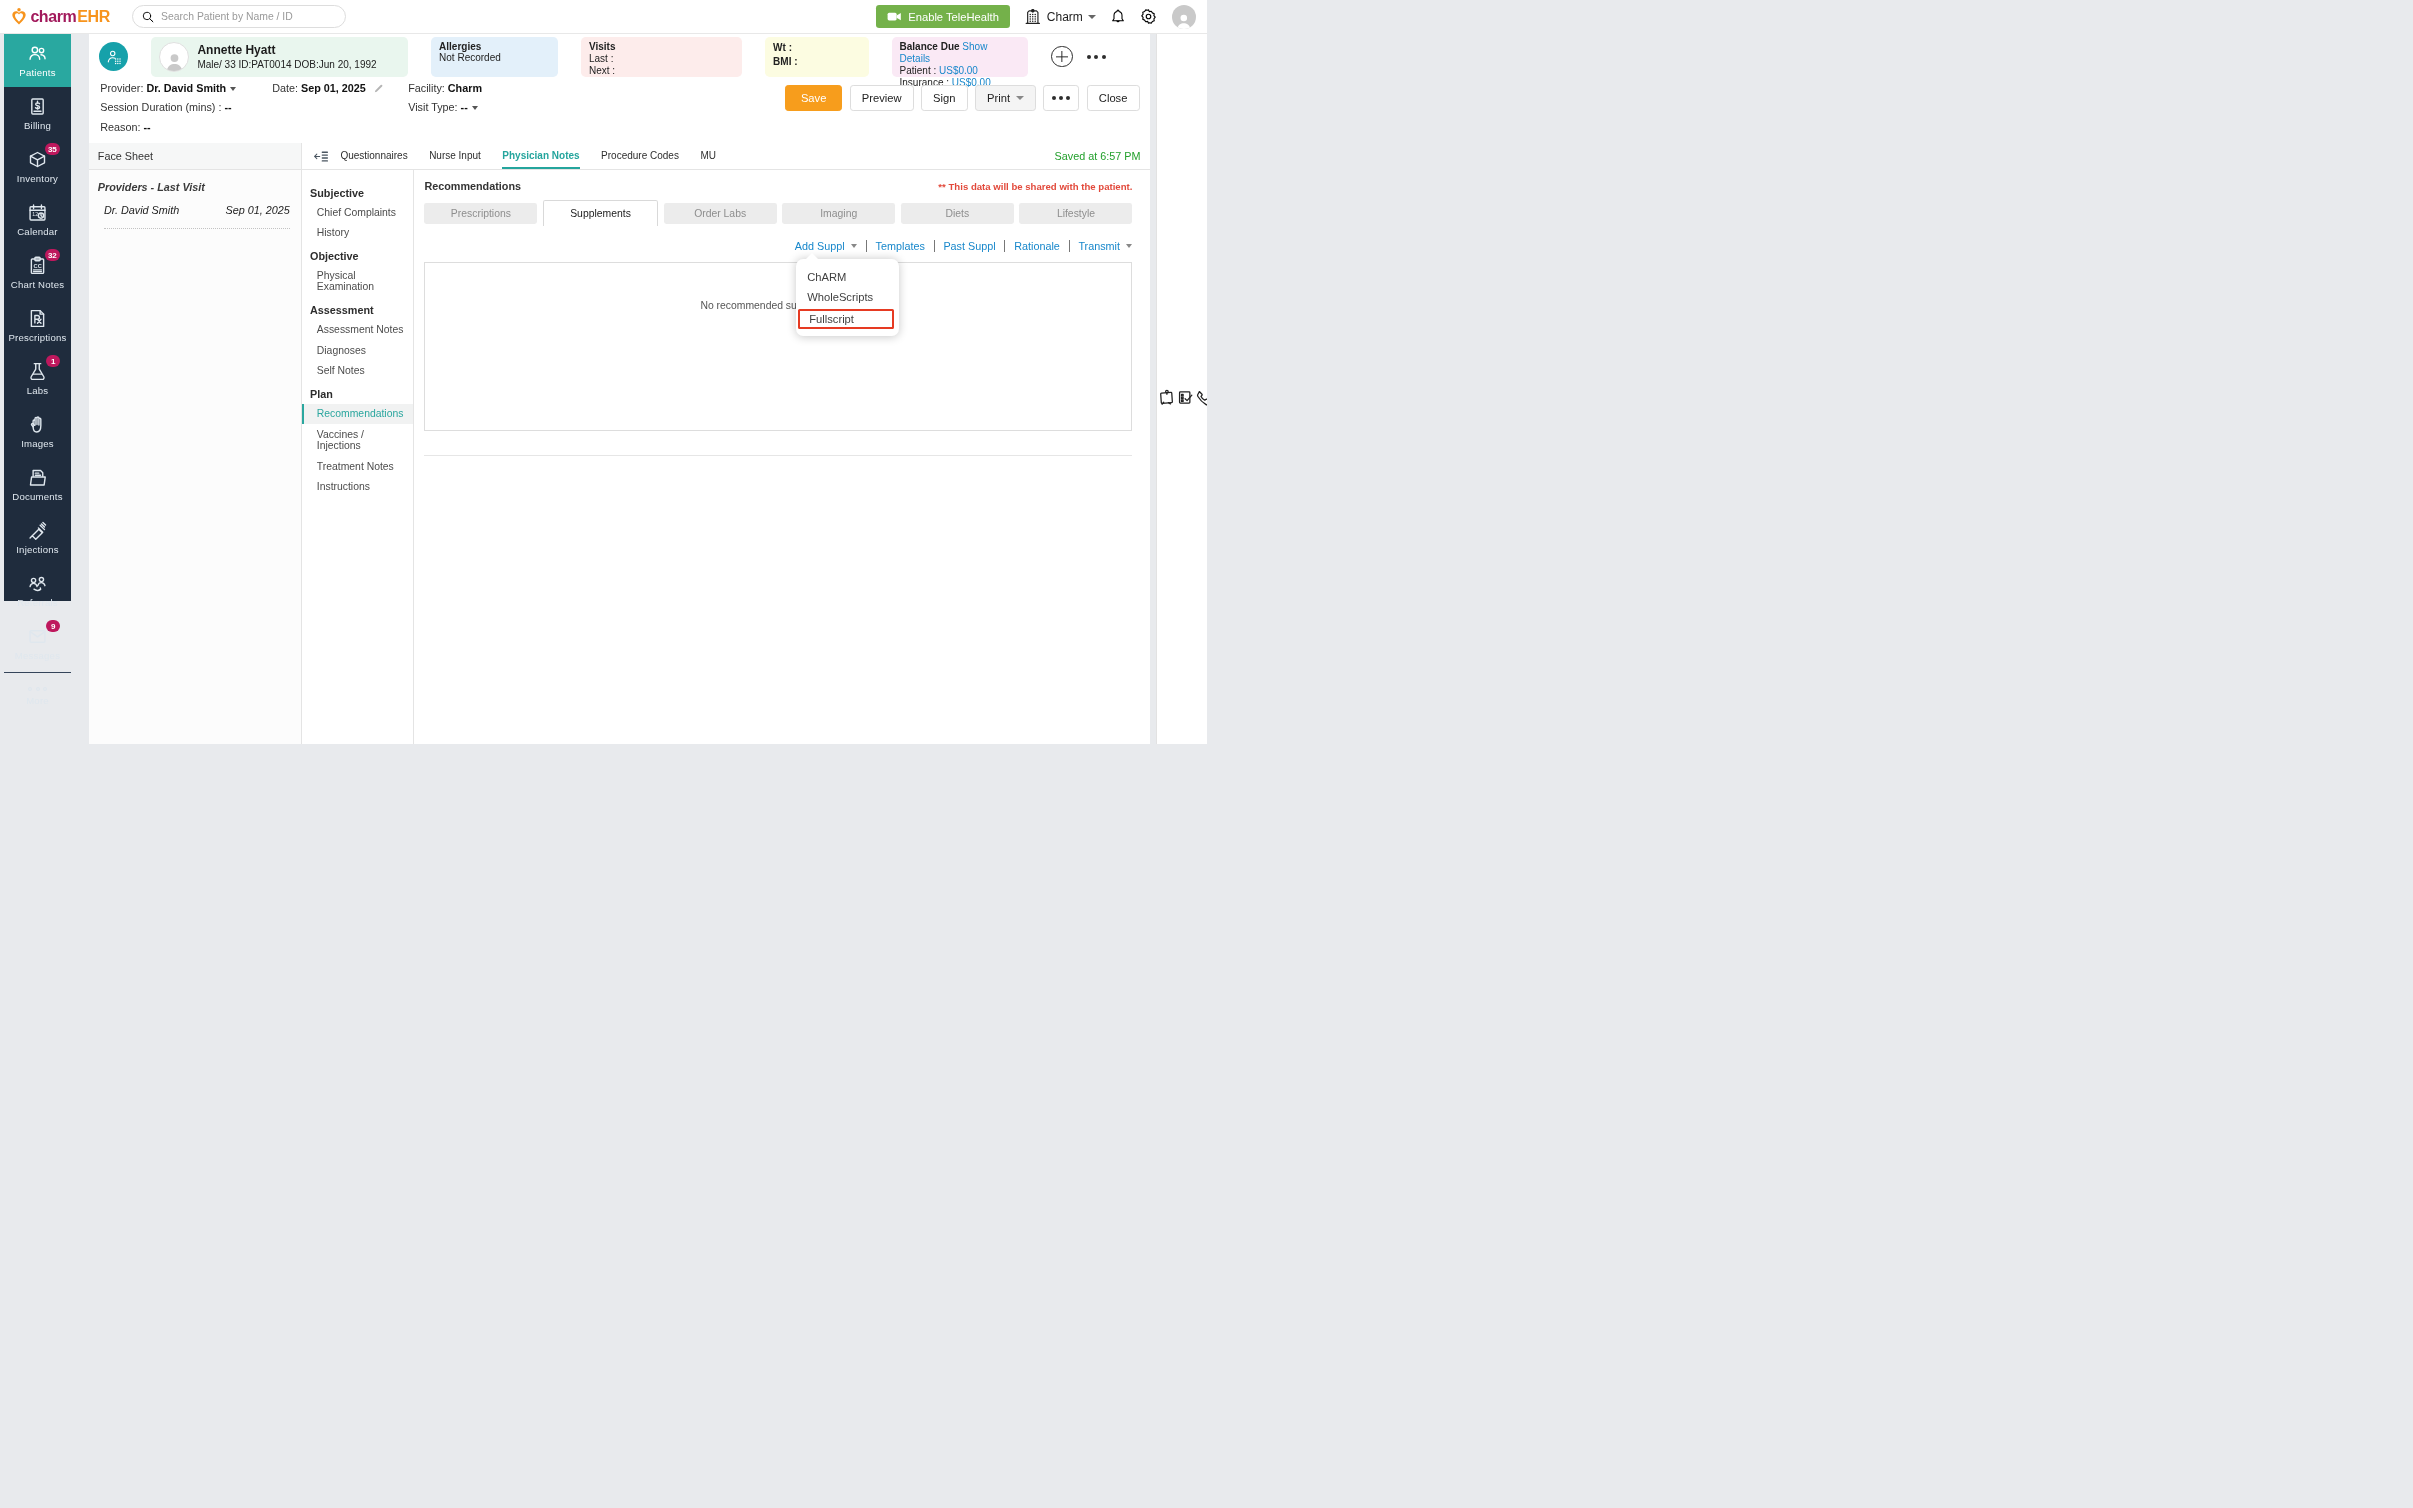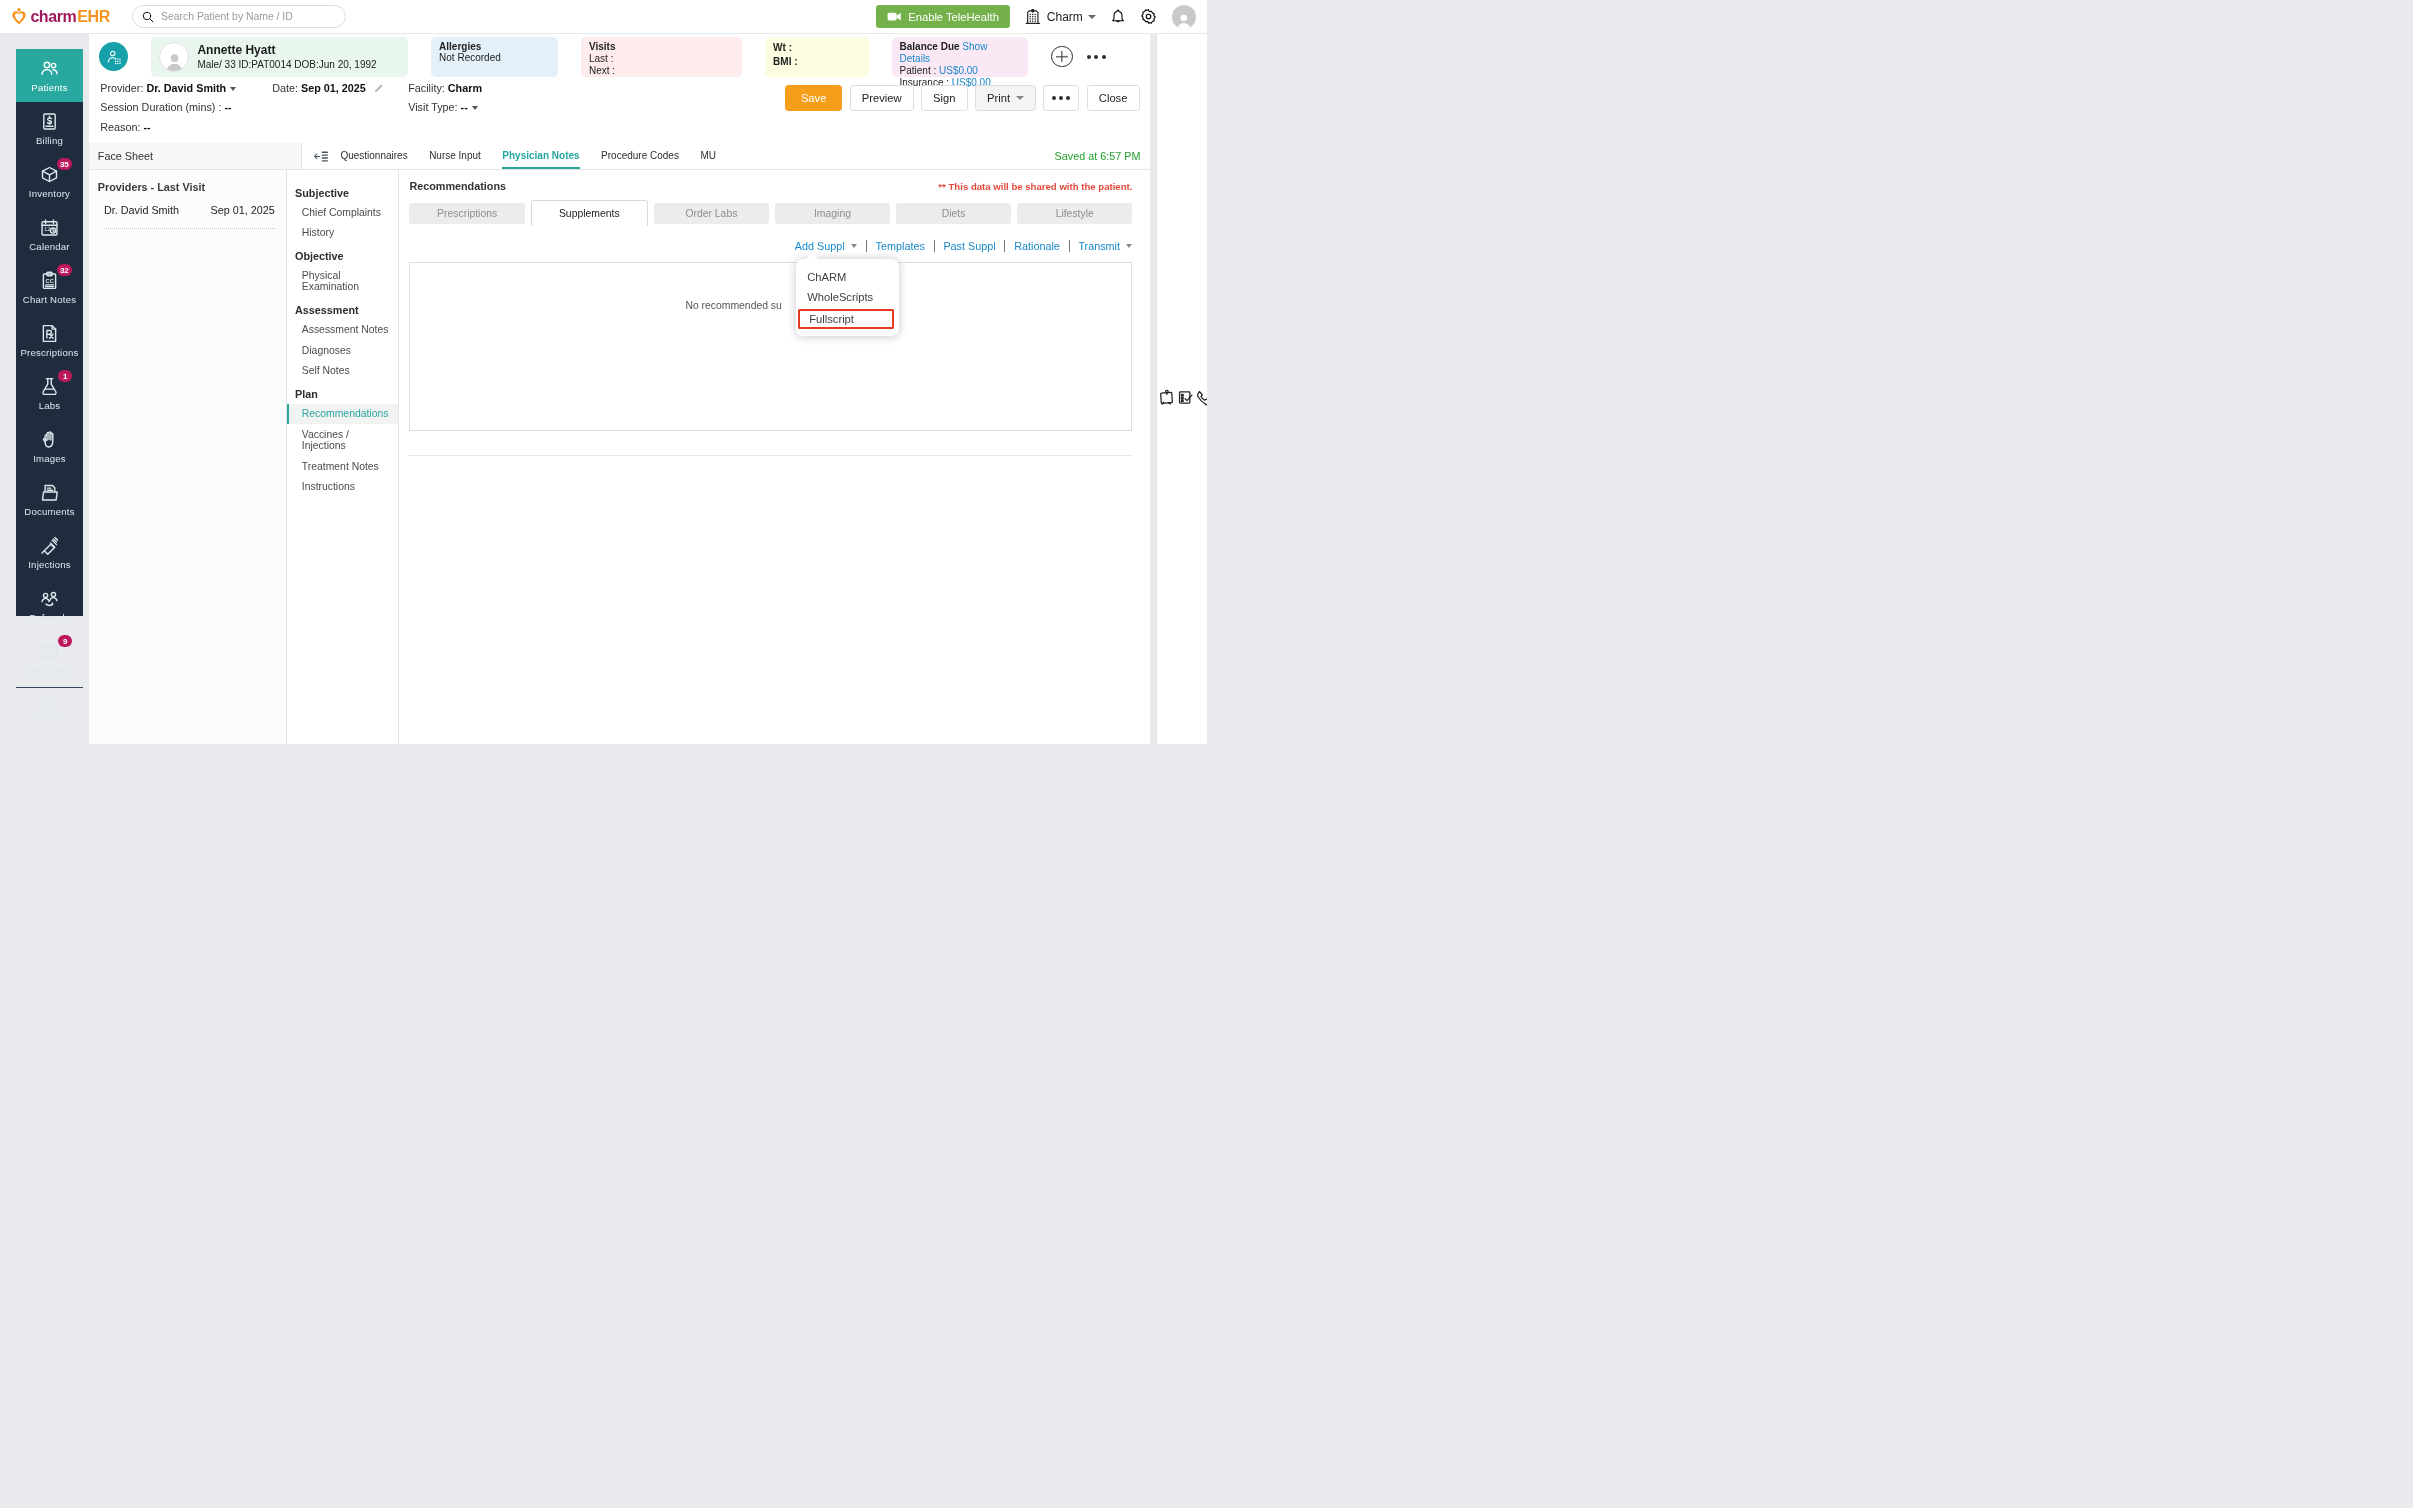--- a/index.html
+++ b/index.html
@@ -25,21 +25,21 @@
                     border:none; border-radius:3.2px; height:23px; padding:0 11.2px; font-size:11.2px;
                     font-family:"Liberation Sans", sans-serif; cursor:pointer; }
   .fac-switch { display:flex; align-items:center; gap:4.8px; font-size:12px; color:#222; cursor:pointer; }
   .tri-down { display:inline-block; width:0; height:0; border-left:4px solid transparent;
               border-right:4px solid transparent; border-top:4.8px solid #666; }
   .icon-btn { background:none; border:none; cursor:pointer; display:flex; align-items:center; }
   .avatar { width:24px; height:24px; border-radius:50%; background:#c9c9c9; overflow:hidden;
             display:flex; align-items:flex-end; justify-content:center; cursor:pointer; }
 
   
-  .sidenav { position:absolute; top:34px; left:16px; width:67px; height:567px; background:#1f2c3d; z-index:4;margin-top:15px; }
+  .sidenav { position:absolute; top:34px; left:4px; width:67px; height:567px; background:#1f2c3d; z-index:4; }
   .nav-item { height:53px; display:flex; flex-direction:column; align-items:center;
               justify-content:center; gap:3.2px; color:#dfe7ee; cursor:pointer; }
   .nav-item.active { background:#29a8a0; color:#fff; }
   .nav-ic { position:relative; width:21px; height:21px; display:flex; align-items:center; justify-content:center; }
   .nav-lbl { font-size:9.6px; letter-spacing:0.2px; }
   .badge { position:absolute; top:-5.6px; right:-12px; min-width:13.6px; height:12px; padding:0 3.2px;
            background:#be185d; color:#fff; font-size:8px; font-weight:bold; border-radius:6.4px;
            display:flex; align-items:center; justify-content:center; }
   .nav-more { margin-top:1.6px; border-top:0.8px solid #35455a; height:48px; display:flex;
               flex-direction:column; align-items:center; justify-content:center; gap:4px;
@@ -98,21 +98,21 @@
   .collapse { display:flex; align-items:center; margin:0 11.2px 0 11.2px; cursor:pointer; }
   .tabs { display:flex; gap:21.5px; align-items:stretch; }
   .tab { display:flex; align-items:center; font-size:10px; color:#2e2e2e; cursor:pointer;
          border-bottom:2.4px solid transparent; padding-top:1.6px; }
   .tab.active { color:#24a59d; font-weight:bold; border-bottom-color:#24a59d; }
   .saved { margin-left:auto; display:flex; align-items:center; padding-right:9.6px;
            color:#23a02c; font-size:10.8px; }
 
   
   .bodycols { flex:1; display:flex; min-height:0; }
-  .facesheet { width:198px; border-right:0.8px solid #e4e4e4; background:#fcfcfc; padding-top:11.2px; }
+  .facesheet { width:213px; border-right:0.8px solid #e4e4e4; background:#fcfcfc; padding-top:11.2px;font-style:italic; }
   .fs-head { font-size:10.8px; font-weight:bold; color:#3a3a3a; margin:0 9.6px 11.2px 8.8px; }
   .fs-row { display:flex; justify-content:space-between; font-size:10.8px; color:#222;
             margin:0 11.2px 0 15px; padding-bottom:11.2px; border-bottom:0.8px dotted #c3c3c3; cursor:pointer; }
   .soapnav { width:112px; border-right:0.8px solid #e4e4e4; padding-top:9.6px; font-size:10.4px; }
   .sec-title { font-size:10.8px; font-weight:bold; color:#2d2d2d; margin:7.2px 0 3.2px 8px; }
   .sec-item { padding:4.8px 3.2px 4.8px 12.8px; color:#4c4c4c; cursor:pointer; border-left:2.4px solid transparent; }
   .sec-item.active { background:#f1f2f2; border-left-color:#2aa79f; color:#2aa69e; }
 
   
   .content { flex:1; padding:9.6px 17.6px 0 10.4px; background:#fff; min-width:0; }

